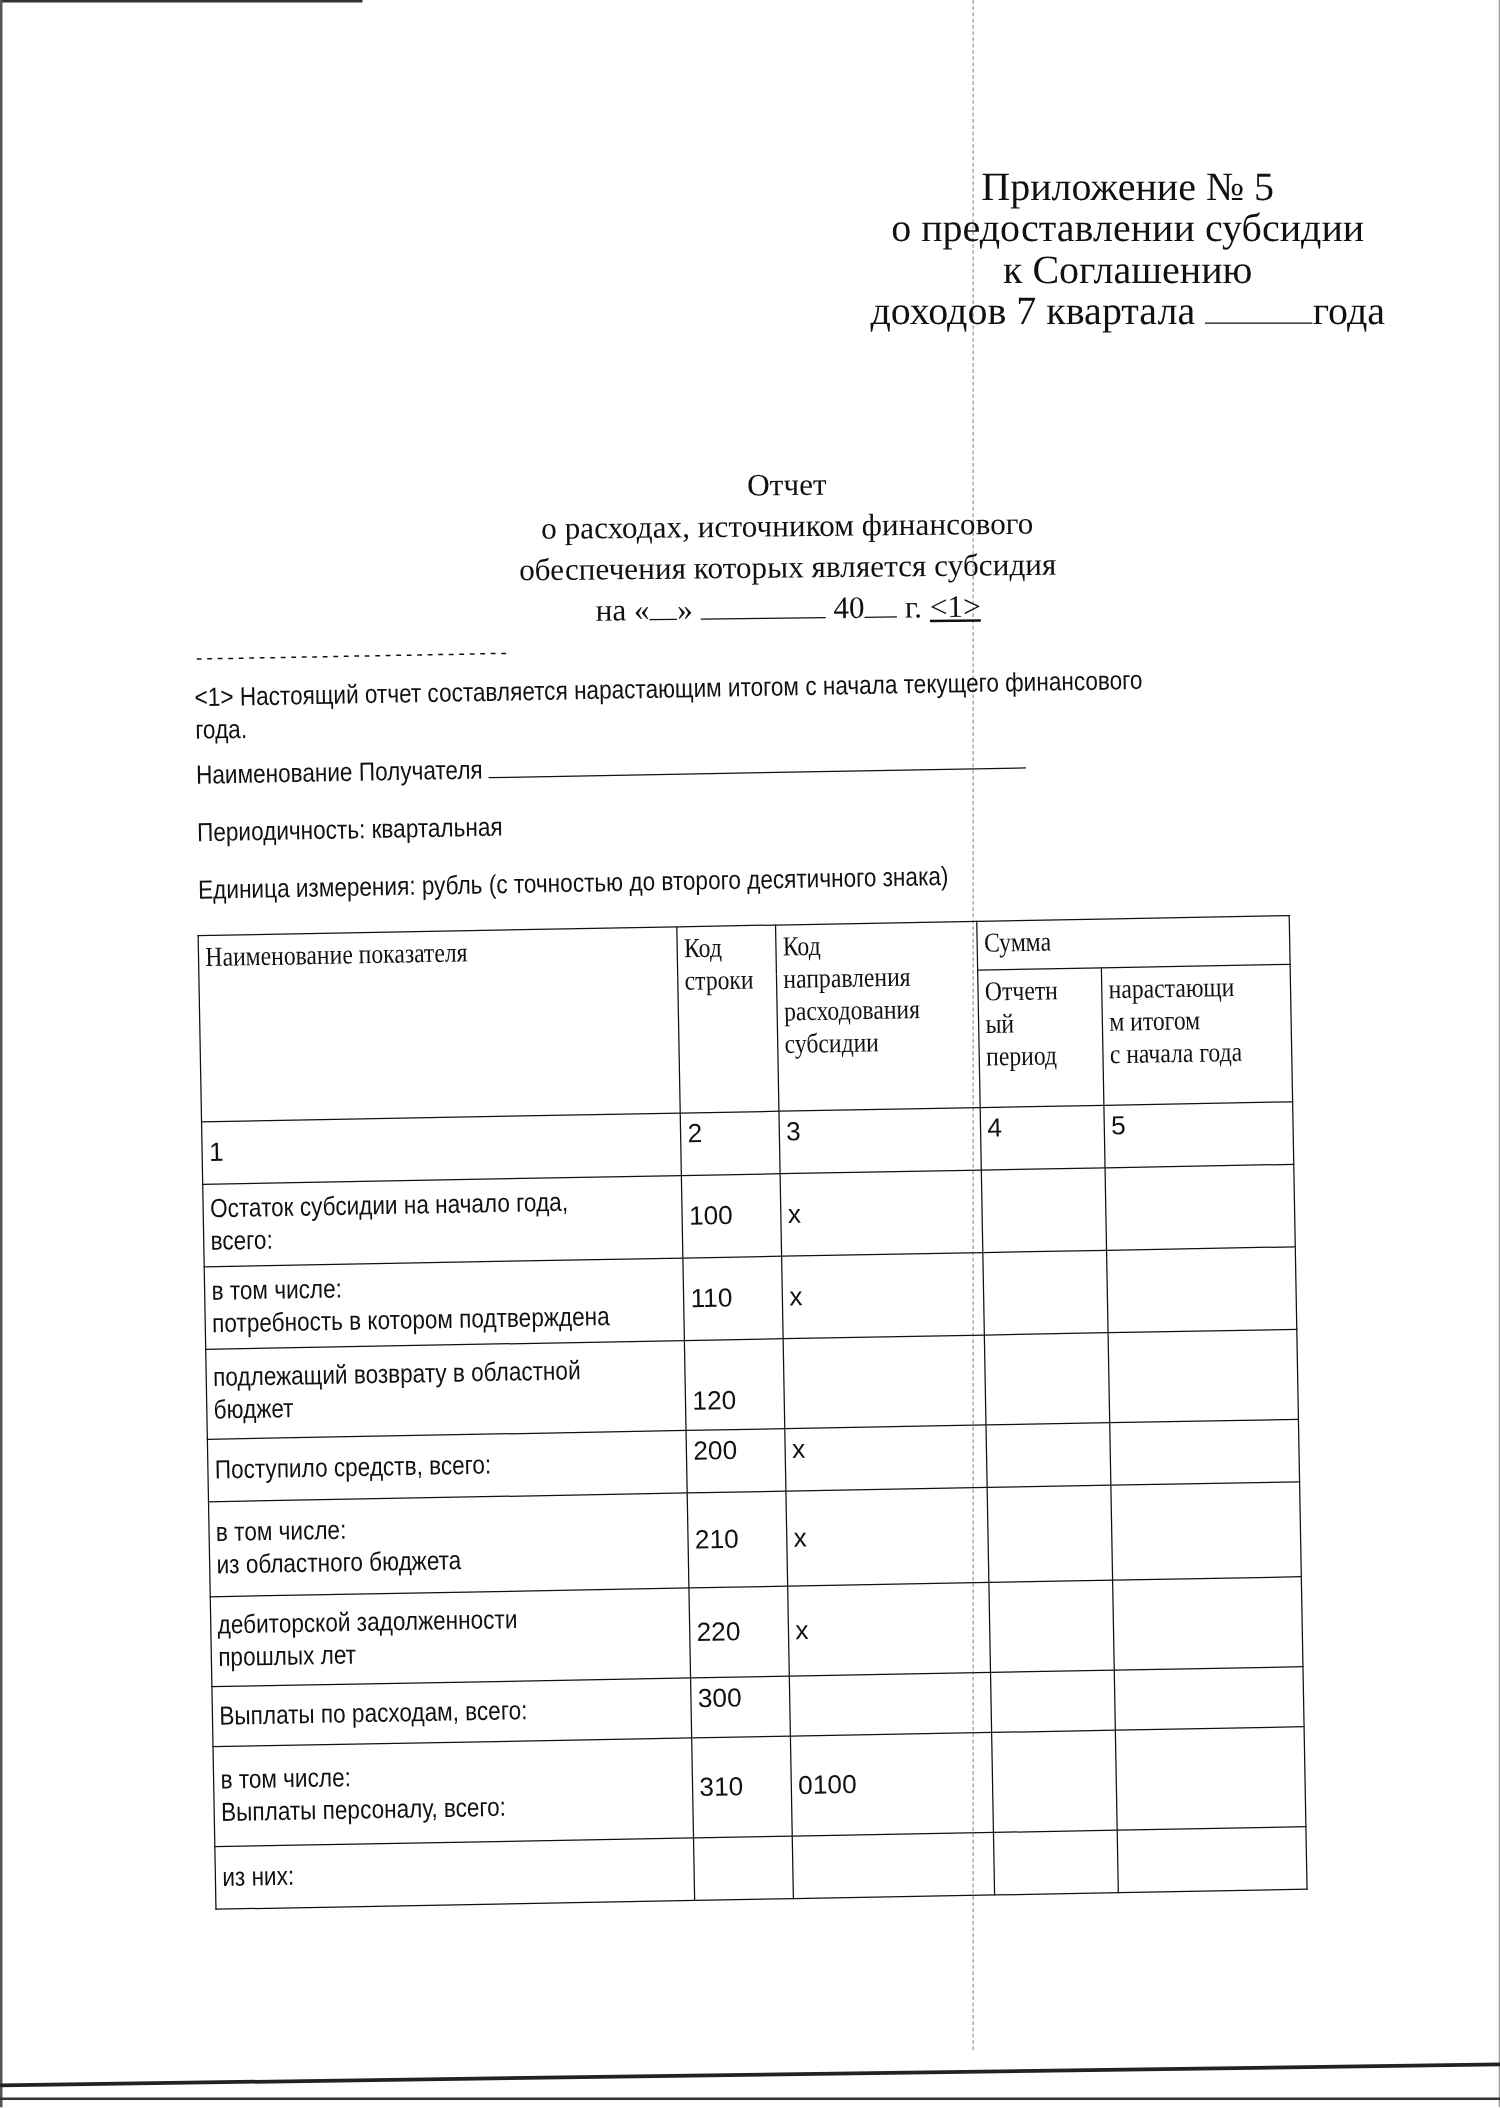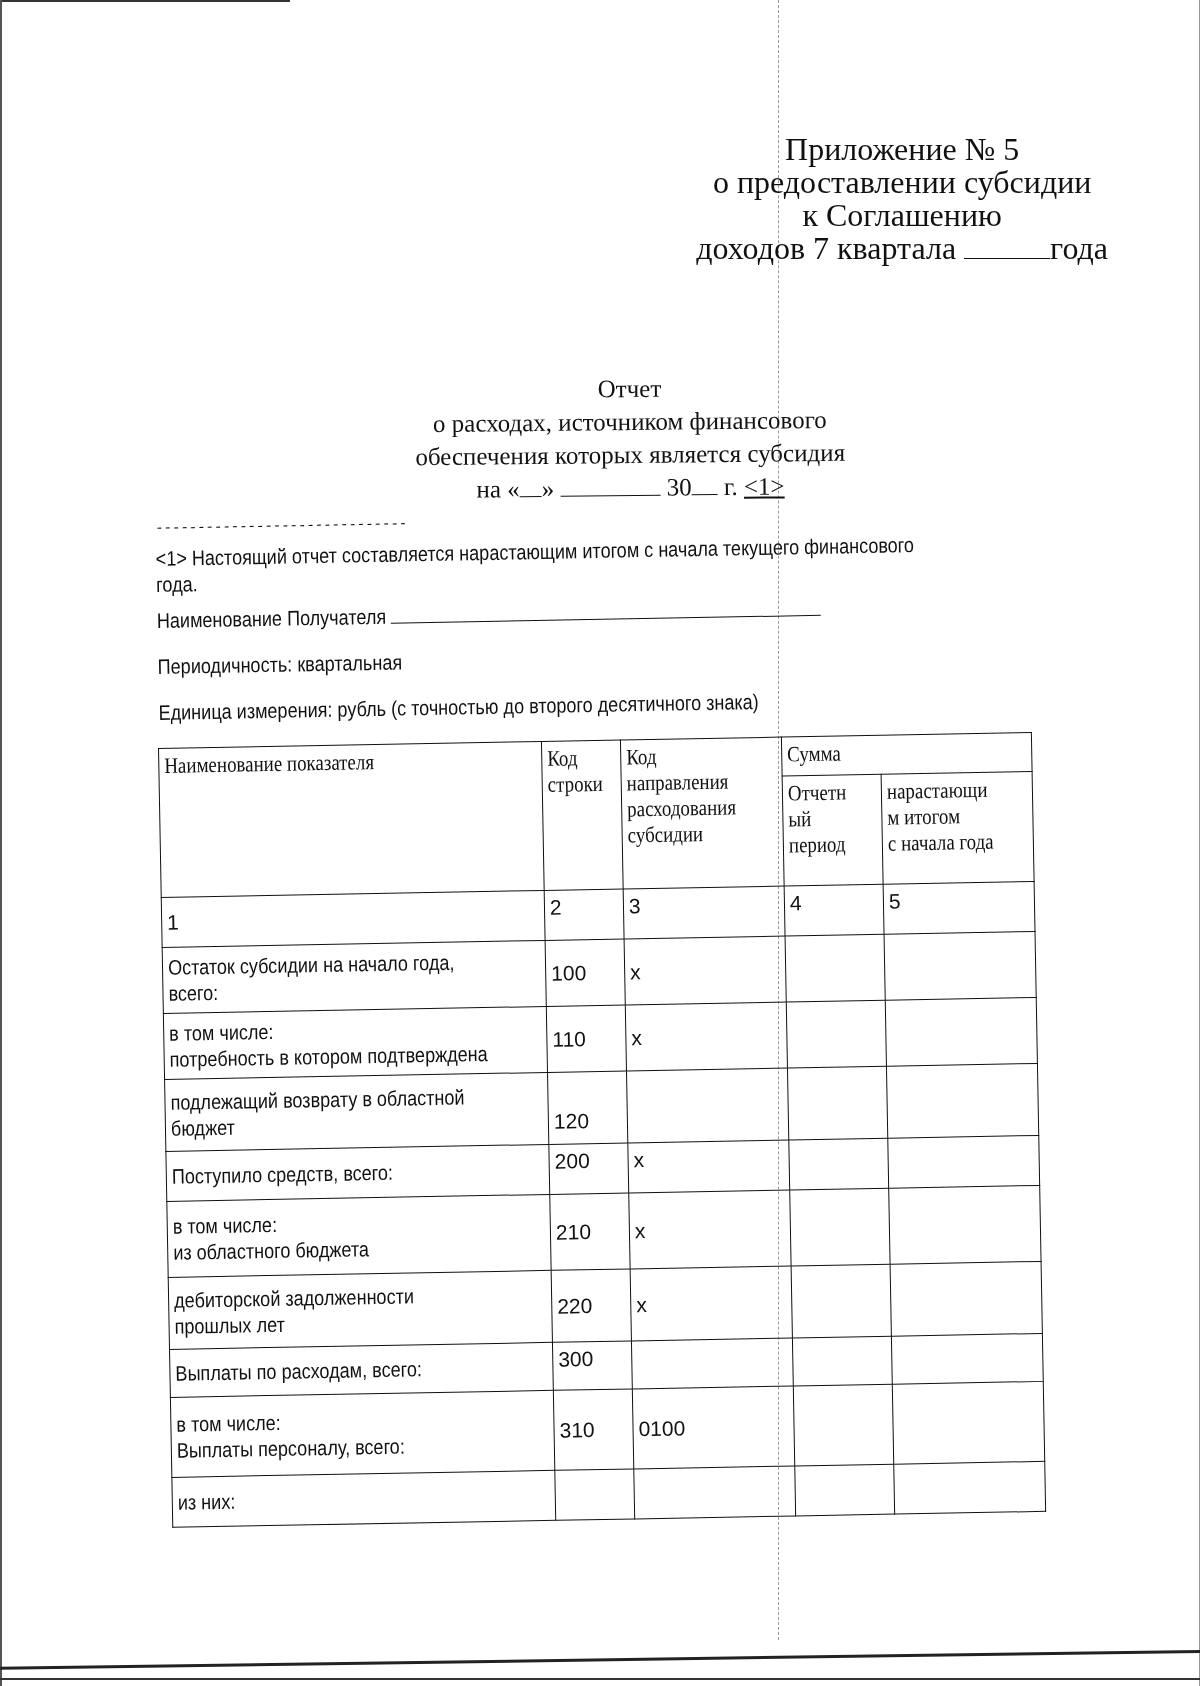--- a/index.html
+++ b/index.html
@@ -81,21 +81,21 @@
     </div>
   </div>
 
   <div class="title">
     <div>Отчет</div>
     <div>о расходах, источником финансового</div>
     <div>обеспечения которых является субсидия</div>
     <div>
       <span>на «</span><span class="uline" style="width:22px"></span><span>»</span>
       <span class="uline" style="width:100px"></span>
-      <span>30</span><span class="uline" style="width:26px"></span>
+      <span>40</span><span class="uline" style="width:26px"></span>
       <span>г.</span>
       <span class="ref">&lt;1&gt;</span>
     </div>
   </div>
 
   <div class="rotated-block">
     <div class="dash-sep">------------------------------</div>
     <div class="foot-text">&lt;1&gt; Настоящий отчет составляется нарастающим итогом с начала текущего финансового года.</div>
     <div class="foot-text">
       <span>Наименование Получателя</span>

